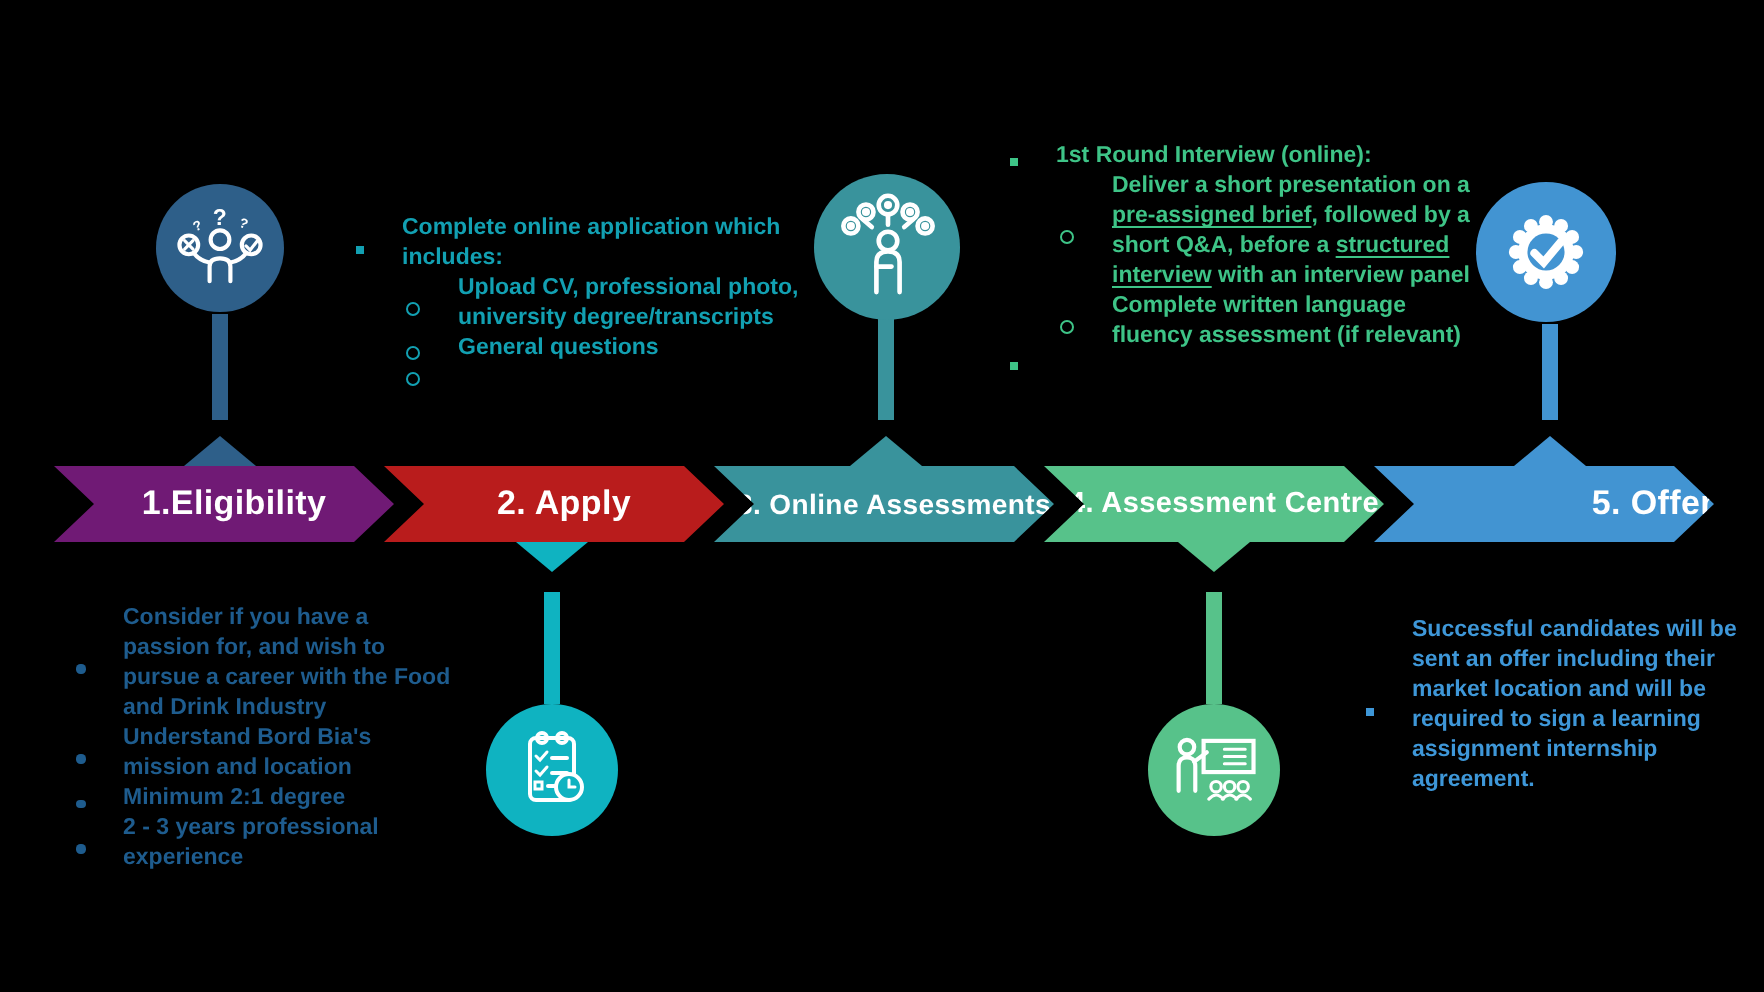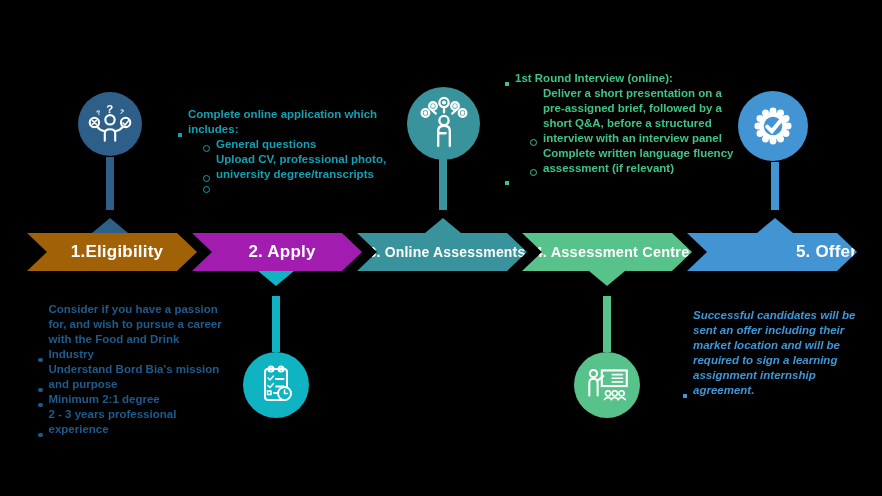--- a/index.html
+++ b/index.html
@@ -15,37 +15,37 @@
   .c4{left:522px;font-size:14.5px;} .c5{left:687px;justify-content:flex-end;}
   
   .stem{position:absolute;width:8px;}
   .tri-up{position:absolute;width:36px;height:15px;clip-path:polygon(50% 0,100% 100%,0 100%);}
   .tri-down{position:absolute;width:36px;height:15px;clip-path:polygon(0 0,100% 0,50% 100%);}
   
   .circle{position:absolute;border-radius:50%;display:flex;align-items:center;justify-content:center;}
   .circle svg{display:block;}
   
   .notes{position:absolute;font-size:11.5px;line-height:15px;}
-  .li{display:flex;gap:6px;align-items:flex-end;}
+  .li{display:flex;gap:19px;align-items:center;}
   .li.lvl1{padding-left:25px;}
   .bullet{flex:0 0 auto;}
   .bullet.sq{width:4px;height:4px;margin-top:5px;background:currentColor;}
   .bullet.dot{width:4.5px;height:4.5px;margin-top:5px;border-radius:50%;background:currentColor;}
   .bullet.ring{width:5px;height:5px;margin-top:4px;border-radius:50%;border:1.5px solid currentColor;}
-  .u{text-underline-offset:2px;}
+  .u{text-decoration:underline;text-underline-offset:2px;}
 </style>
 </head>
 <body>
 
 <div class="canvas">
 
-  <div class="chev c1" style="background: #a16207; justify-content: center; --c: #2e5f89;">
+  <div class="chev c1" style="background: #701a75; justify-content: center; --c: #2e5f89;">
     <span class="lbl">1.Eligibility</span>
   </div>
-  <div class="chev c2" style="background: #a21caf; --c: #0fb3c1;">
+  <div class="chev c2" style="background: #b91c1c; --c: #0fb3c1;">
     <span class="lbl">2. Apply</span>
   </div>
   <div class="chev c3" style="background: rgb(57, 147, 156); --c: #39939c;">
     <span class="lbl">3. Online Assessments</span>
   </div>
   <div class="chev c4" style="background: rgb(87, 194, 138); --c: #57c28a;">
     <span class="lbl">4. Assessment Centre</span>
   </div>
   <div class="chev c5" style="background: rgb(66, 148, 210); --c: #4294d2;">
     <span class="lbl">5. Offer</span>
@@ -153,28 +153,28 @@
     </svg>
   </div>
 
   <div class="notes" style="left: 178px; top: 107px; width: 234px; color: rgb(18, 160, 178);">
       <div class="li lvl0">
         <span class="bullet sq"></span>
         <span class="txt"><span>Complete online application which includes:</span></span>
       </div>
       <div class="li lvl1">
         <span class="bullet ring"></span>
+        <span class="txt"><span>Upload CV, professional photo, university degree/transcripts</span></span>
+      </div>
+      <div class="li lvl1">
+        <span class="bullet ring"></span>
         <span class="txt"><span>General questions</span></span>
       </div>
       <div class="li lvl1">
         <span class="bullet ring"></span>
-        <span class="txt"><span>Upload CV, professional photo, university degree/transcripts</span></span>
-      </div>
-      <div class="li lvl1">
-        <span class="bullet ring"></span>
       </div>
     </div>
 
   <div class="notes" style="left: 505px; top: 71px; width: 240px; color: rgb(62, 196, 135);">
       <div class="li lvl0">
         <span class="bullet sq"></span>
         <span class="txt"><span>1st Round Interview (online):</span></span>
       </div>
       <div class="li lvl1">
         <span class="bullet ring"></span>
@@ -189,35 +189,35 @@
       </div>
     </div>
 
   <div class="notes" style="left: 38px; top: 302px; width: 190px; color: rgb(30, 92, 142);">
       <div class="li lvl0">
         <span class="bullet dot"></span>
         <span class="txt"><span>Consider if you have a passion for, and wish to pursue a career with the Food and Drink Industry</span></span>
       </div>
       <div class="li lvl0">
         <span class="bullet dot"></span>
-        <span class="txt"><span>Understand Bord Bia's mission and purpose</span></span>
+        <span class="txt"><span>Understand Bord Bia's mission and location</span></span>
       </div>
       <div class="li lvl0">
         <span class="bullet dot"></span>
         <span class="txt"><span>Minimum 2:1 degree</span></span>
       </div>
       <div class="li lvl0">
         <span class="bullet dot"></span>
         <span class="txt"><span>2 - 3 years professional experience</span></span>
       </div>
     </div>
 
   <div class="notes" style="left: 366px; top: 308px; width: 206px; color: rgb(18, 160, 178);">
     </div>
 
-  <div class="notes" style="left: 683px; top: 308px; width: 196px; color: rgb(62, 151, 216); font-style: italic;">
+  <div class="notes" style="left: 683px; top: 308px; width: 196px; color: rgb(62, 151, 216);">
       <div class="li lvl0">
         <span class="bullet sq"></span>
         <span class="txt"><span>Successful candidates will be sent an offer including their market location and will be required to sign a learning assignment internship agreement.</span></span>
       </div>
     </div>
 
 </div>
 
 </body></html>

